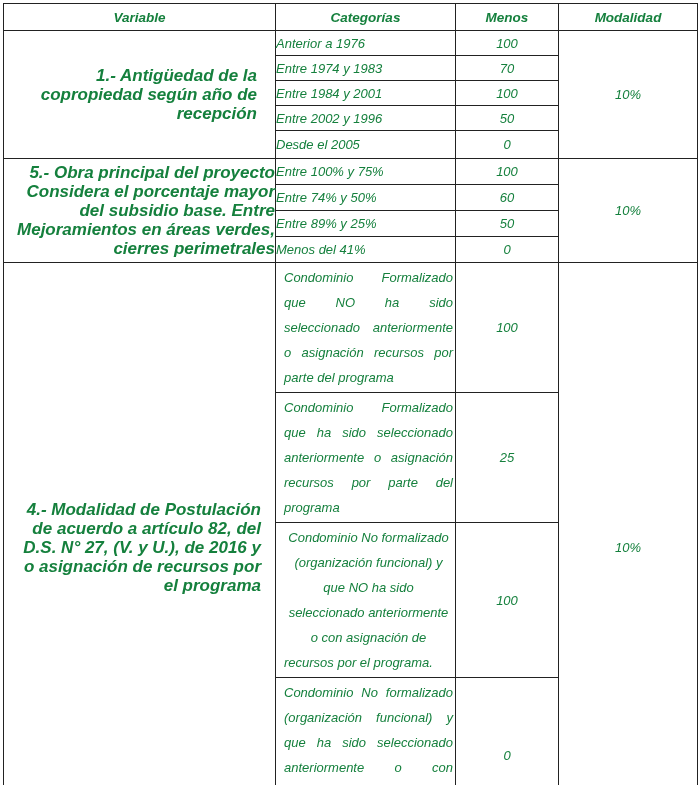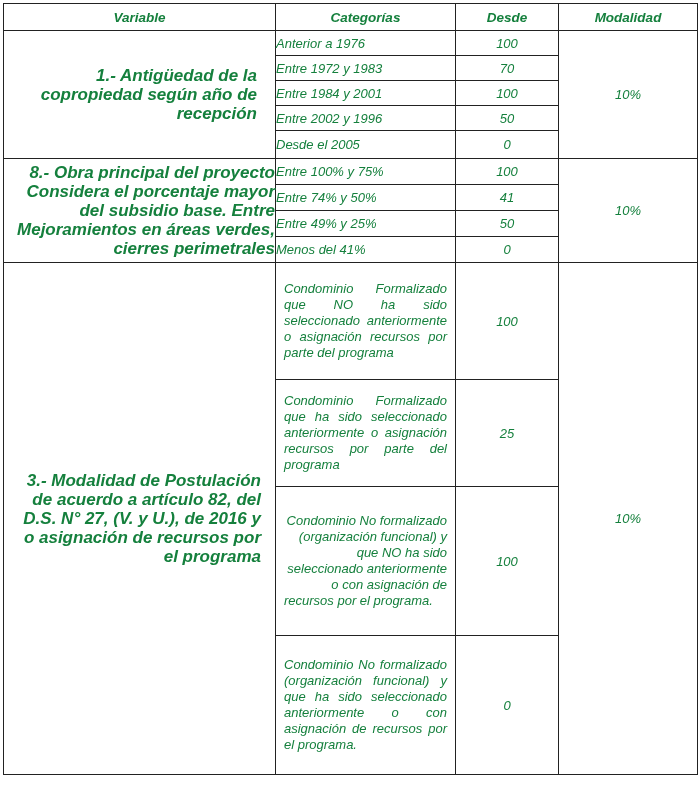--- a/index.html
+++ b/index.html
@@ -30,22 +30,22 @@
       text-align: right;
       line-height: 19px;
       padding: 0 6px;
       font-size: 17px;
     }
     td.cat { padding-left: 8px; text-align: left; }
     td.cat.short { height: 24px; }
     td.cat.long {
       text-align: justify;
       text-align-last: left;
-      line-height: 16px;
-      padding: 2px 8px 2px 8px;
+      line-height: 25px;
+      padding: 2px 2px 2px 8px;
     }
     td.pts { text-align: center; }
     td.pond { text-align: center; }
     col.c1 { width: 272px; }
     col.c2 { width: 180px; }
     col.c3 { width: 103px; }
     col.c4 { width: 139px; }
     .g2 td.cat.short { height: 25px; }
   </style>
 </head>
@@ -55,86 +55,86 @@
   <colgroup>
     <col class="c1">
       <col class="c2">
       <col class="c3">
       <col class="c4">
   </colgroup>
   <thead>
     <tr>
       <th>Variable</th>
       <th>Categorías</th>
-      <th>Desde</th>
+      <th>Menos</th>
       <th>Modalidad</th>
     </tr>
   </thead>
   <tbody>
 
     <tr>
       <td class="var" rowspan="5">
         <div style="padding:0 18px;">1.- Antigüedad de la copropiedad según año de recepción</div>
       </td>
       <td class="cat short">Anterior a 1976</td>
       <td class="pts">100</td>
       <td class="pond" rowspan="5">10%</td>
     </tr>
     <tr>
-      <td class="cat short">Entre 1972 y 1983</td>
+      <td class="cat short">Entre 1974 y 1983</td>
       <td class="pts">70</td>
     </tr>
     <tr>
       <td class="cat short">Entre 1984 y 2001</td>
       <td class="pts">100</td>
     </tr>
     <tr>
       <td class="cat short">Entre 2002 y 1996</td>
       <td class="pts">50</td>
     </tr>
     <tr>
       <td class="cat short" style="height:27px;margin-top:26px;">Desde el 2005</td>
       <td class="pts">0</td>
     </tr>
 
     <tr class="g2">
       <td class="var" rowspan="4">
-        <div>8.- Obra principal del proyecto Considera el porcentaje mayor del subsidio base.  Entre Mejoramientos en áreas verdes, cierres perimetrales</div>
+        <div>5.- Obra principal del proyecto Considera el porcentaje mayor del subsidio base.  Entre Mejoramientos en áreas verdes, cierres perimetrales</div>
       </td>
       <td class="cat short">Entre 100% y 75%</td>
       <td class="pts">100</td>
       <td class="pond" rowspan="4">10%</td>
     </tr>
     <tr class="g2">
       <td class="cat short">Entre 74% y 50%</td>
-      <td class="pts">41</td>
+      <td class="pts">60</td>
     </tr>
     <tr class="g2">
-      <td class="cat short">Entre 49% y 25%</td>
+      <td class="cat short">Entre 89% y 25%</td>
       <td class="pts">50</td>
     </tr>
     <tr class="g2">
       <td class="cat short">Menos del 41%</td>
       <td class="pts">0</td>
     </tr>
 
     <tr>
       <td class="var" rowspan="4">
-        <div style="padding:0 14px;">3.- Modalidad de Postulación de acuerdo a artículo 82, del D.S. N° 27, (V. y U.), de 2016 y o asignación de recursos por el programa</div>
+        <div style="padding:0 14px;">4.- Modalidad de Postulación de acuerdo a artículo 82, del D.S. N° 27, (V. y U.), de 2016 y o asignación de recursos por el programa</div>
       </td>
       <td class="cat long" style="height:112px;">Condominio Formalizado que NO ha sido seleccionado anteriormente o asignación recursos por parte del programa</td>
       <td class="pts">100</td>
       <td class="pond" rowspan="4">10%</td>
     </tr>
     <tr>
       <td class="cat long" style="height:102px;">Condominio Formalizado que ha sido seleccionado anteriormente o asignación recursos por parte del programa</td>
       <td class="pts">25</td>
     </tr>
     <tr>
-      <td class="cat long" style="height:144px; text-align:right;">Condominio No formalizado (organización funcional) y que NO ha sido seleccionado anteriormente o con asignación de recursos por el programa.</td>
+      <td class="cat long" style="height:144px; text-align:center;">Condominio No formalizado (organización funcional) y que NO ha sido seleccionado anteriormente o con asignación de recursos por el programa.</td>
       <td class="pts">100</td>
     </tr>
     <tr>
       <td class="cat long" style="height:134px;">Condominio No formalizado (organización funcional) y que ha sido seleccionado anteriormente o con asignación de recursos por el programa.</td>
       <td class="pts">0</td>
     </tr>
   </tbody>
 </table>
 
 </body></html>

